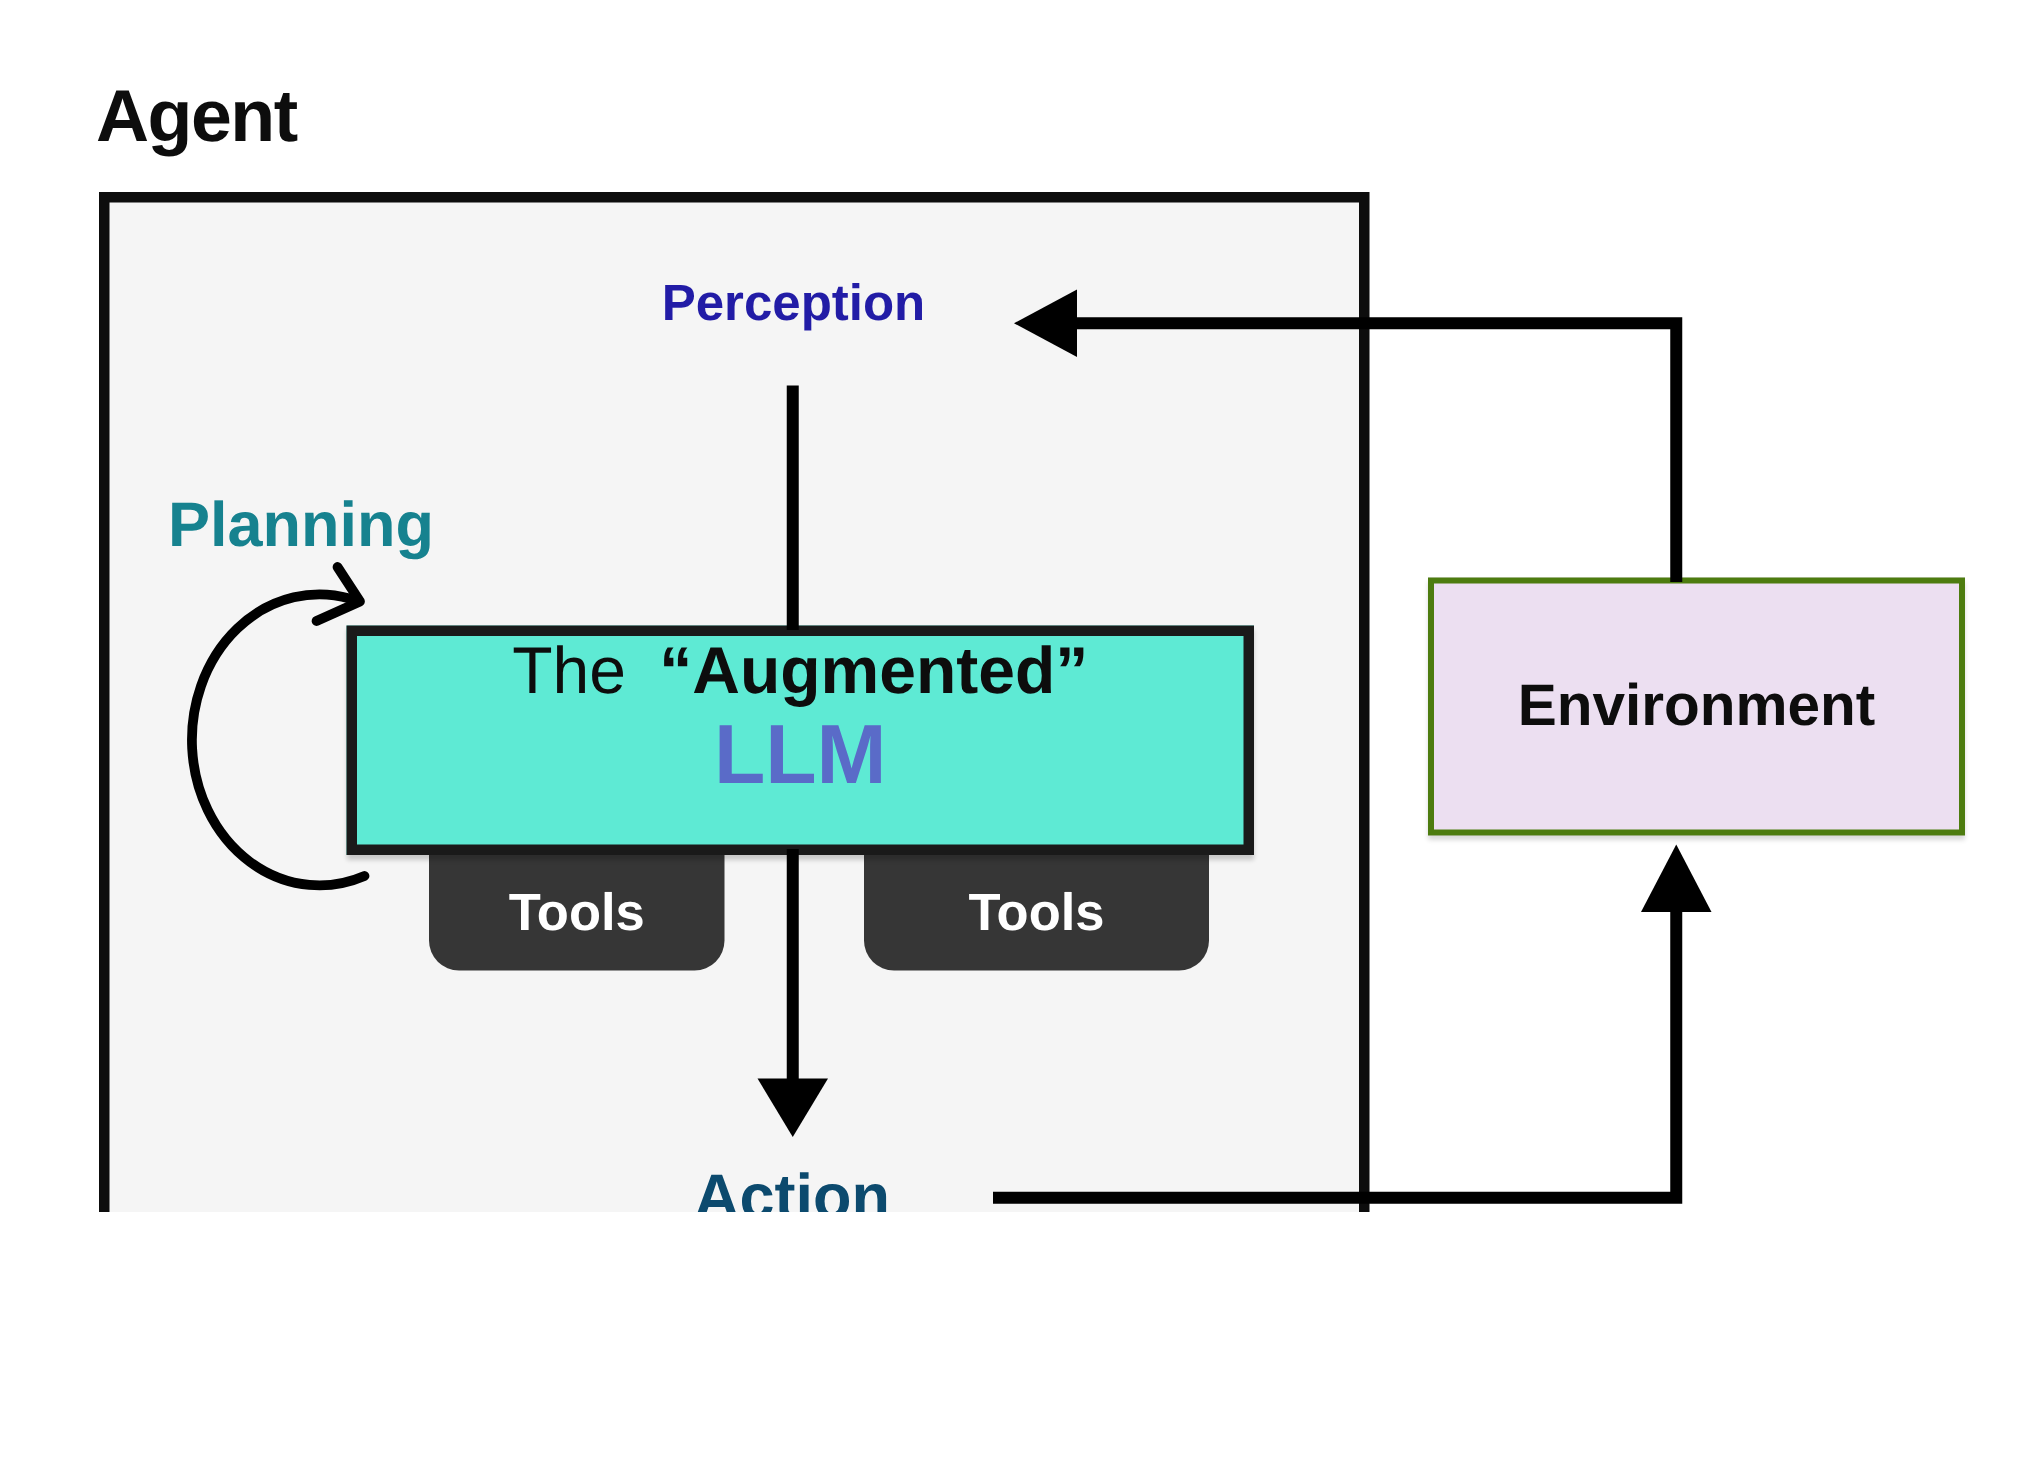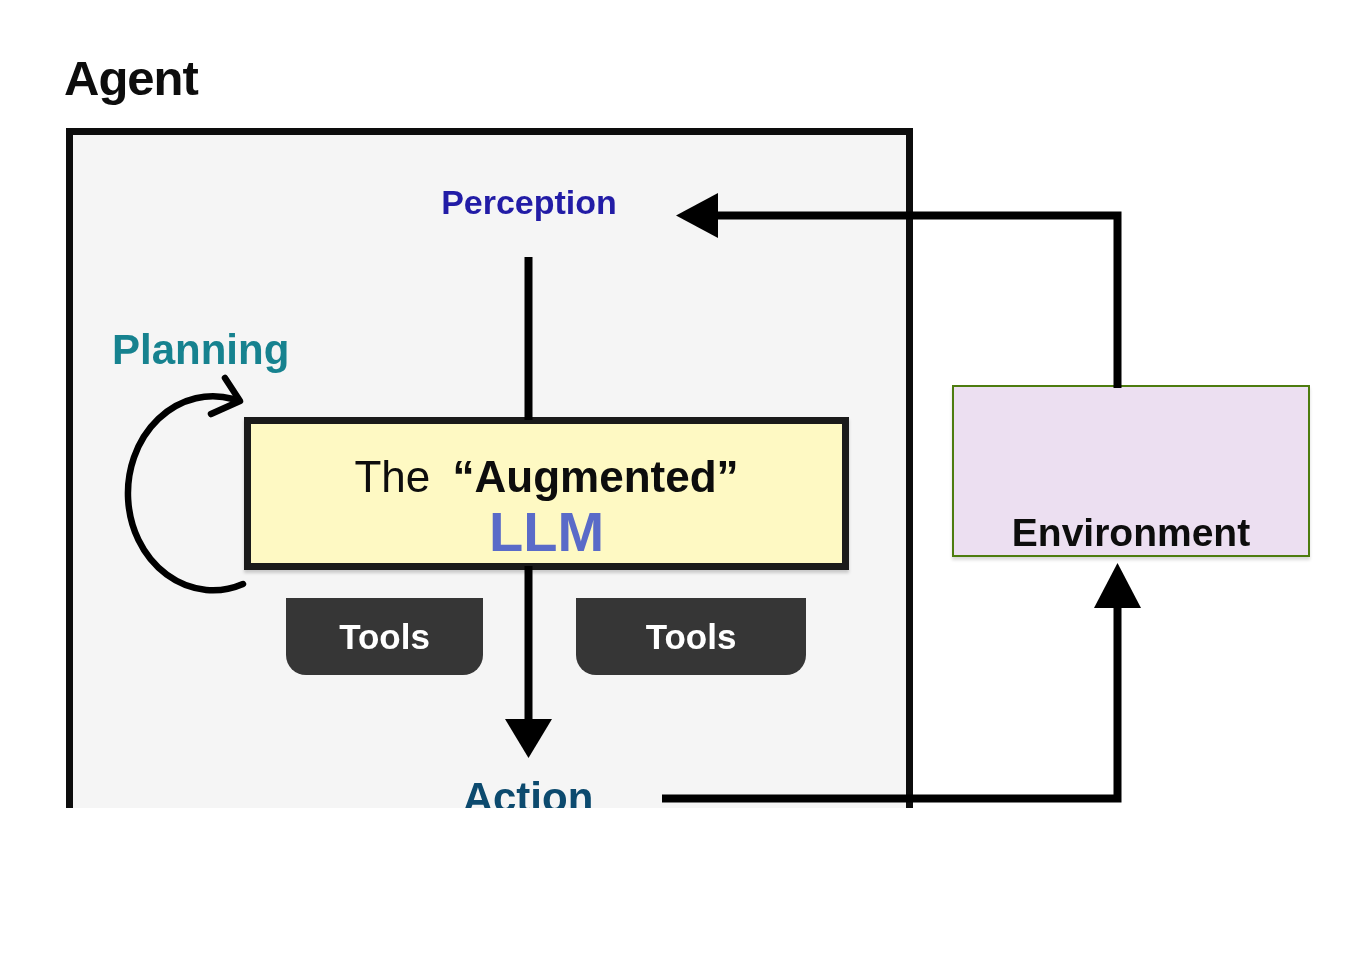--- a/index.html
+++ b/index.html
@@ -19,48 +19,47 @@
   }
   .perception-label {
     position:absolute; left:529px; top:183px; transform:translateX(-50%);
     font-size:34px; font-weight:700; color:#221ca6; white-space:nowrap;
   }
   .planning-label {
     position:absolute; left:112px; top:306px;
     font-size:42px; font-weight:700; color:#16828f; white-space:nowrap;margin-top:20px;
   }
   .llm-box {
-    position:absolute; left:244px; top:417px; width:605px; height:153px;
-    box-sizing:border-box; border:7px solid #1a1a1a; background:#fef9c3;
-    display:flex; flex-direction:column; align-items:center; justify-content:flex-end;
+    position:absolute; left:231px; top:417px; width:605px; height:153px;
+    box-sizing:border-box; border:7px solid #1a1a1a; background:#5eead4;
+    display:flex; flex-direction:column; align-items:center; justify-content:flex-start;
     box-shadow:0 3px 3px rgba(0,0,0,0.18);
     z-index:2;
   }
   .llm-line1 { font-size:44px; color:#0d0d0d; line-height:1.1; white-space:nowrap; }
   .llm-line1 .regular { font-weight:400; }
   .llm-line1 .bold { font-weight:700; margin-left:10px; }
   .llm-line2 { font-size:56px; font-weight:700; color:#5a6bc8; line-height:1.1; }
   .tab {
     position:absolute; top:570px; height:77px; background:#363636;
     border-radius:0 0 20px 20px;
     display:flex; align-items:center; justify-content:center;
     color:#ffffff; font-size:35px; font-weight:700;
     z-index:1;
-    margin-top:28px;
   }
   .tools-tab  { left:286px; width:197px; }
   .memory-tab { left:576px; width:230px; }
   .action-label {
     position:absolute; left:528px; top:774px; transform:translateX(-50%);
     font-size:42px; font-weight:700; color:#0c4a6e; white-space:nowrap;
   }
   .environment-box {
     position:absolute; left:952px; top:385px; width:358px; height:172px;
-    box-sizing:border-box; border:2px solid #4d7c0f; background:#ecdff1;
-    display:flex; align-items:flex-end; justify-content:center;
+    box-sizing:border-box; border:4px solid #4d7c0f; background:#ecdff1;
+    display:flex; align-items:center; justify-content:center;
     box-shadow:0 3px 3px rgba(0,0,0,0.15);
   }
   .environment-label { font-size:39px; font-weight:700; color:#0d0d0d; }
   .arrows-layer {
     position:absolute; left:0; top:0; width:1360px; height:972px;
     pointer-events:none; z-index:3;
   }
 </style>
 </head>
 <body>

